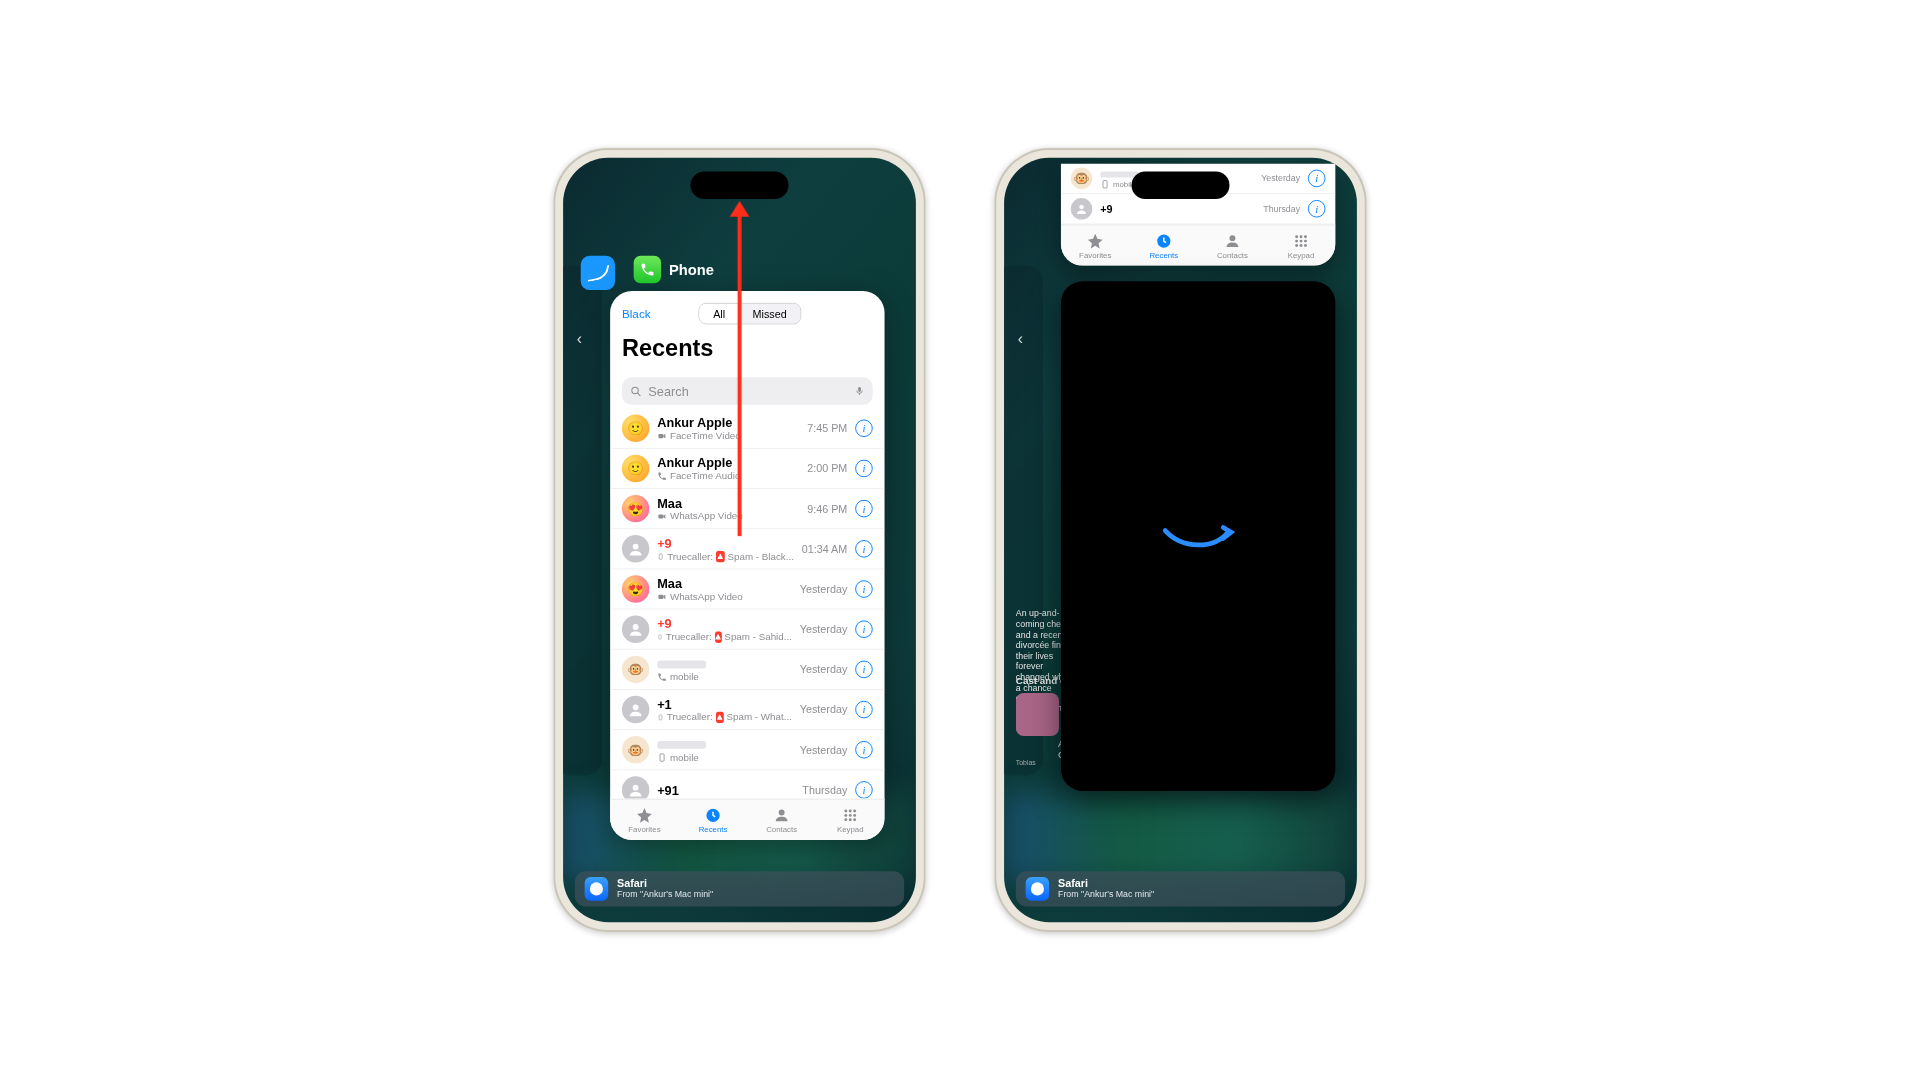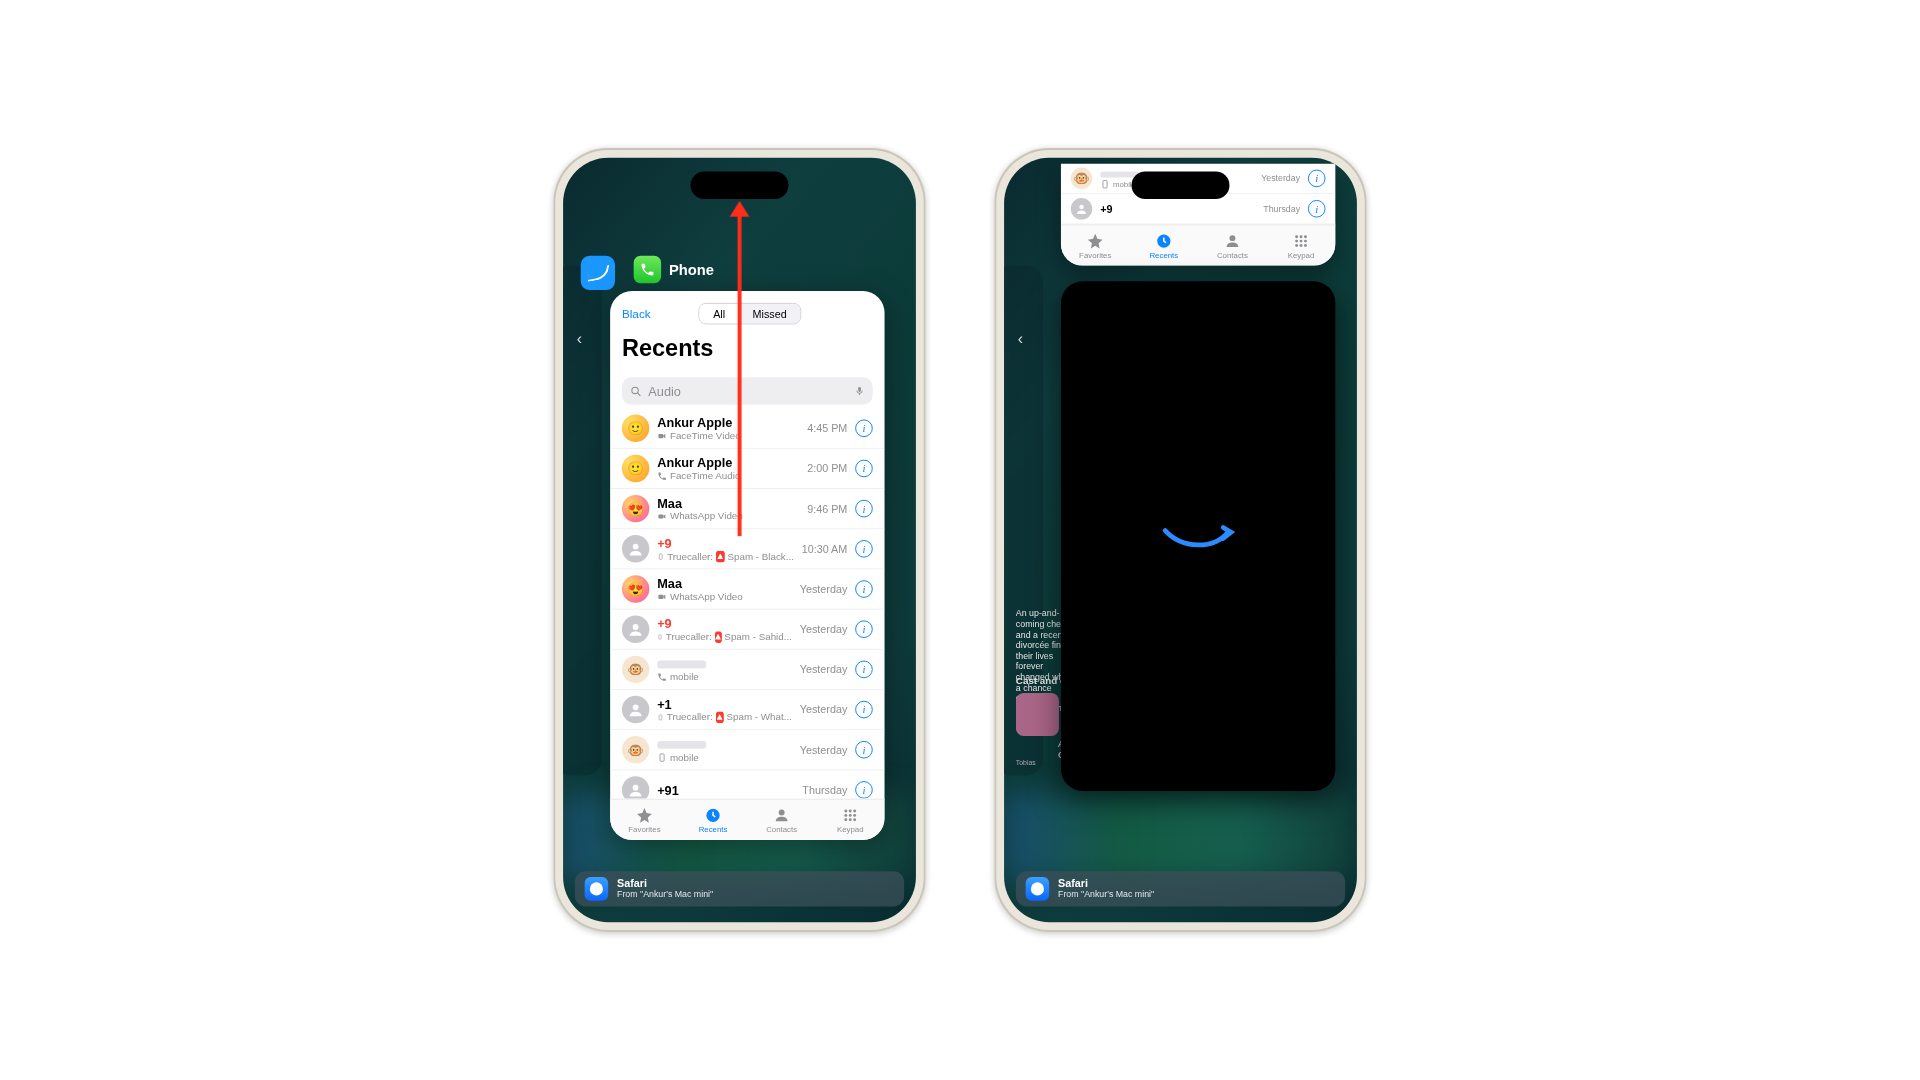--- a/index.html
+++ b/index.html
@@ -173,37 +173,37 @@
             </span>
             <span style="width:24px"></span>
           </div>
           <div class="h1">Recents</div>
         </div>
         <div class="search">
           <svg width="13" height="13" viewBox="0 0 24 24">
               <circle cx="10" cy="10" r="6" fill="none" stroke="#8e8e93" stroke-width="2"></circle>
               <line x1="15" y1="15" x2="20" y2="20" stroke="#8e8e93" stroke-width="2"></line>
             </svg>
-          <span>Audio</span>
+          <span>Search</span>
           <svg style="margin-left:auto" width="11" height="14" viewBox="0 0 24 24">
               <rect x="9" y="3" width="6" height="11" rx="3" fill="#8e8e93"></rect>
               <path d="M6 11a6 6 0 0012 0M12 17v4" stroke="#8e8e93" stroke-width="2" fill="none"></path>
             </svg>
         </div>
         <div class="list" id="list1">
             <div class="row">
               <div class="avatar orange">🙂</div>
               <div class="col">
                 <div class="name ">Ankur Apple</div>
                 <div class="sub"><svg width="10" height="10" viewBox="0 0 24 24">
                     <rect x="3" y="7" width="12" height="10" rx="2" fill="#8e8e93"></rect>
                     <path d="M15 10l5-3v10l-5-3z" fill="#8e8e93"></path>
                   </svg> FaceTime Video</div>
               </div>
-              <div class="time">4:45 PM</div>
+              <div class="time">7:45 PM</div>
               <div class="info">i</div>
             </div>
             <div class="row">
               <div class="avatar orange">🙂</div>
               <div class="col">
                 <div class="name ">Ankur Apple</div>
                 <div class="sub"><svg width="10" height="10" viewBox="0 0 24 24">
                     <path fill="#8e8e93" d="M6.6 10.8c1.4 2.8 3.8 5.2 6.6 6.6l2.2-2.2c.3-.3.7-.4 1.1-.3 1.2.4 2.4.6 3.7.6.6 0 1 .4 1 1V20c0 .6-.4 1-1 1C10.6 21 3 13.4 3 4c0-.6.4-1 1-1h3.5c.6 0 1 .4 1 1 0 1.3.2 2.5.6 3.7.1.4 0 .8-.3 1.1L6.6 10.8z"></path>
                   </svg> FaceTime Audio</div>
               </div>
@@ -228,21 +228,21 @@
                   <circle cx="12" cy="9" r="4" fill="#fff"></circle>
                   <path fill="#fff" d="M4 21c0-4 4-6 8-6s8 2 8 6z"></path>
                 </svg>
               </div>
               <div class="col">
                 <div class="name missed">+9</div>
                 <div class="sub"><svg width="10" height="10" viewBox="0 0 24 24">
                     <rect x="7" y="3" width="10" height="18" rx="2" fill="none" stroke="#8e8e93" stroke-width="2"></rect>
                   </svg> Truecaller: <span class="tc-badge"></span>   Spam - Black...</div>
               </div>
-              <div class="time">10:30 AM</div>
+              <div class="time">01:34 AM</div>
               <div class="info">i</div>
             </div>
             <div class="row">
               <div class="avatar pink">😍</div>
               <div class="col">
                 <div class="name ">Maa</div>
                 <div class="sub"><svg width="10" height="10" viewBox="0 0 24 24">
                     <rect x="3" y="7" width="12" height="10" rx="2" fill="#8e8e93"></rect>
                     <path d="M15 10l5-3v10l-5-3z" fill="#8e8e93"></path>
                   </svg> WhatsApp Video</div>

